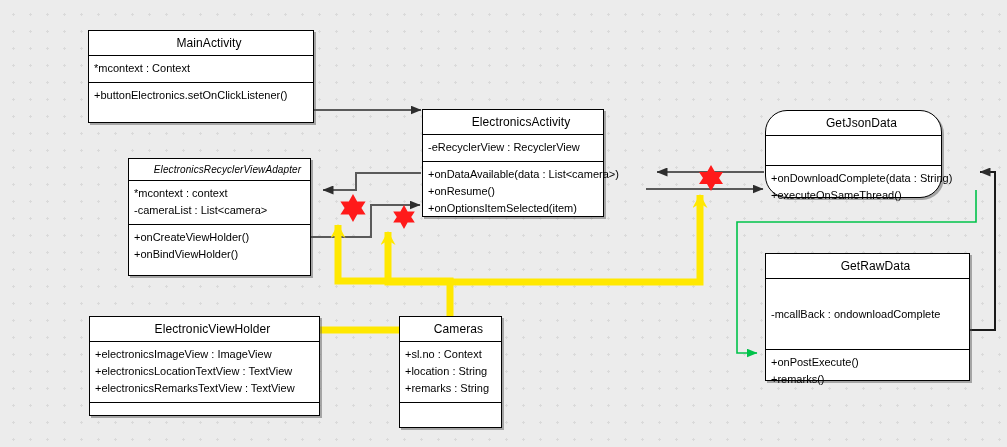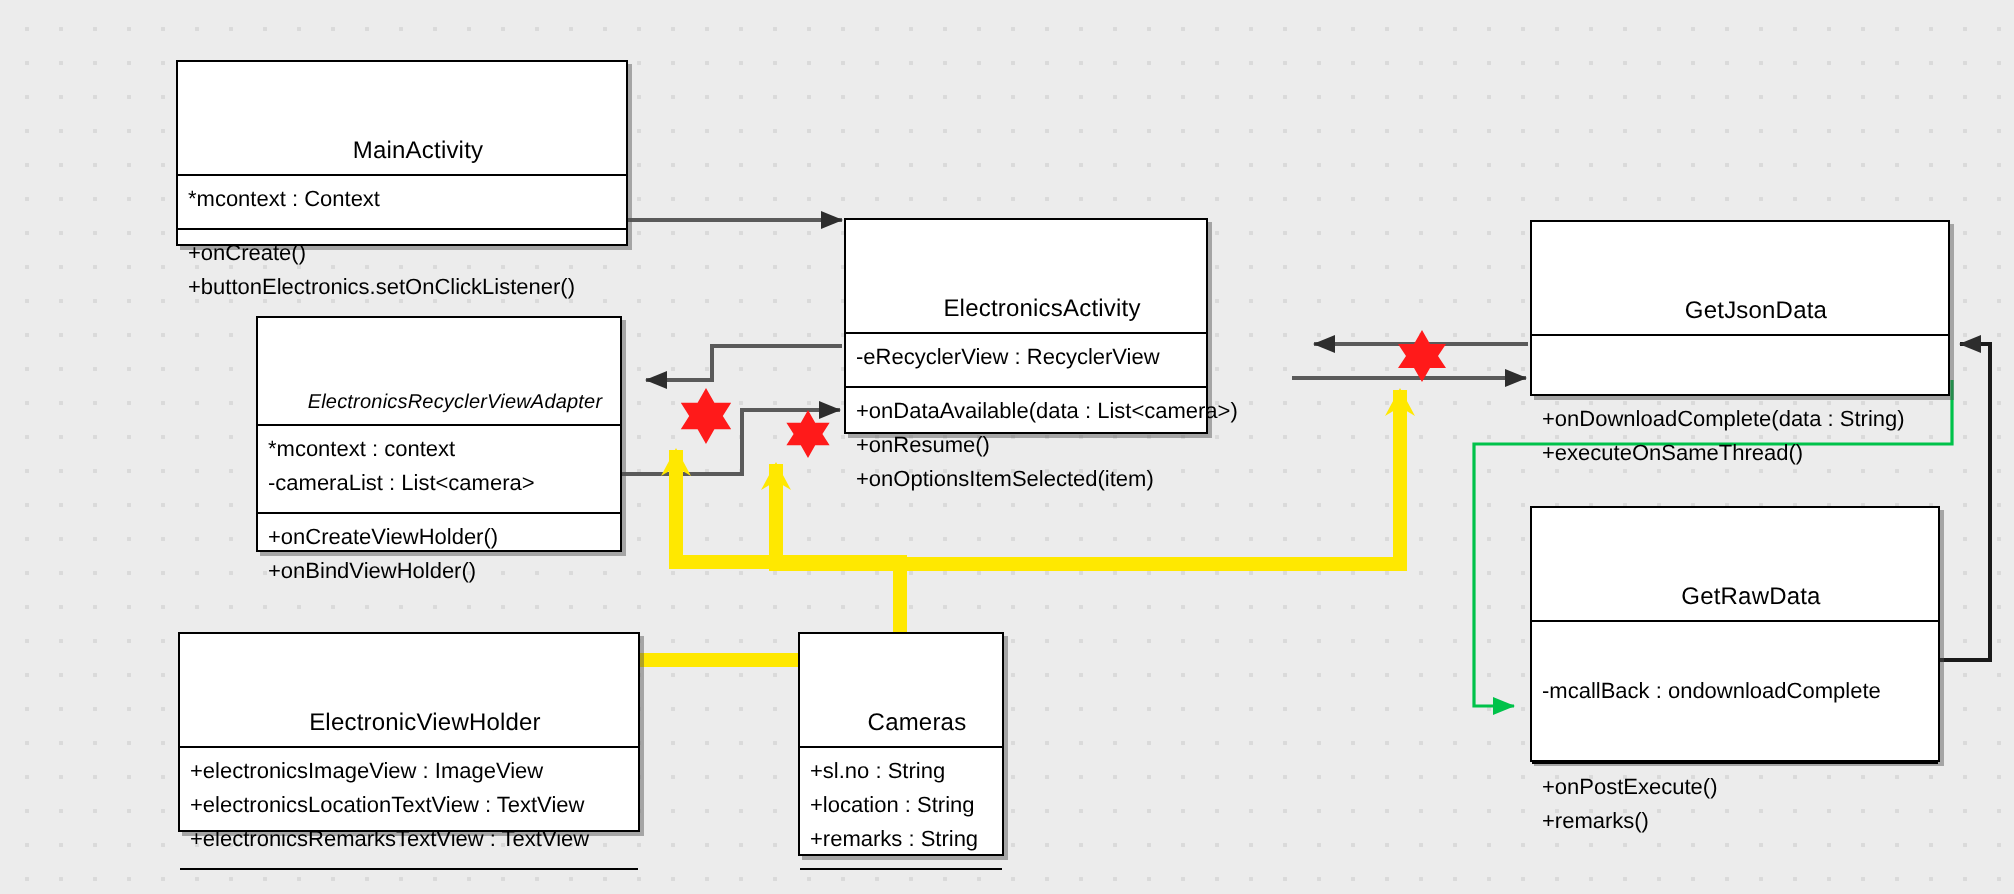--- a/index.html
+++ b/index.html
@@ -36,21 +36,20 @@
     z-index: 5;
   }
   .uml-name {
     text-align: center;
     font-size: 12px;
     color: #000000;
     padding: 5px 4px 5px 20px;
     border-bottom: 1px solid #000000;
     white-space: nowrap;
     letter-spacing: 0.1px;
-    margin-top: 32px;
   }
   .uml-compartment {
     padding: 4px 5px 5px 5px;
     border-bottom: 1px solid #000000;
   }
   .uml-compartment.last {
     border-bottom: none;
   }
   .uml-line {
     font-size: 11px;
@@ -134,21 +133,20 @@
       <path d="M711,165 L715,172 L723,172 L719,178 L723,184 L715,184 L711,191 L707,184 L699,184 L703,178 L699,172 L707,172 z" fill="#ff1a1a"></path>
     </g>
   </svg>
 
   <div class="uml-class" style="left:88px; top:30px; width:226px; height:93px;">
     <div class="uml-name">MainActivity</div>
     <div class="uml-compartment">
       <div class="uml-line">*mcontext : Context</div>
     </div>
     <div class="uml-compartment last">
-      <div class="uml-line">+onCreate()</div>
       <div class="uml-line">+buttonElectronics.setOnClickListener()</div>
     </div>
   </div>
 
   <div class="uml-class" style="left:128px; top:158px; width:183px; height:118px;">
     <div class="uml-name" style="font-size:10px;font-style:italic;">ElectronicsRecyclerViewAdapter</div>
     <div class="uml-compartment">
       <div class="uml-line">*mcontext : context</div>
       <div class="uml-line">-cameraList : List&lt;camera&gt;</div>
     </div>
@@ -163,21 +161,21 @@
     <div class="uml-compartment">
       <div class="uml-line">-eRecyclerView : RecyclerView</div>
     </div>
     <div class="uml-compartment last">
       <div class="uml-line">+onDataAvailable(data : List&lt;camera&gt;)</div>
       <div class="uml-line">+onResume()</div>
       <div class="uml-line">+onOptionsItemSelected(item)</div>
     </div>
   </div>
 
-  <div class="uml-class" style="left:765px; top:110px; width:210px; height:88px;">
+  <div class="uml-class" style="left:765px; top:110px; width:177px; height:88px;border-radius:22px;">
     <div class="uml-name">GetJsonData</div>
     <div class="uml-compartment empty"></div>
     <div class="uml-compartment last">
       <div class="uml-line">+onDownloadComplete(data : String)</div>
       <div class="uml-line">+executeOnSameThread()</div>
     </div>
   </div>
 
   <div class="uml-class" style="left:765px; top:253px; width:205px; height:128px;">
     <div class="uml-name">GetRawData</div>
@@ -196,20 +194,20 @@
       <div class="uml-line">+electronicsImageView : ImageView</div>
       <div class="uml-line">+electronicsLocationTextView : TextView</div>
       <div class="uml-line">+electronicsRemarksTextView : TextView</div>
     </div>
     <div class="uml-compartment last empty"></div>
   </div>
 
   <div class="uml-class" style="left:399px; top:316px; width:103px; height:112px;">
     <div class="uml-name">Cameras</div>
     <div class="uml-compartment">
-      <div class="uml-line">+sl.no : String</div>
+      <div class="uml-line">+sl.no : Context</div>
       <div class="uml-line">+location : String</div>
       <div class="uml-line">+remarks : String</div>
     </div>
     <div class="uml-compartment last empty"></div>
   </div>
 
 </div>
 
 </body></html>

